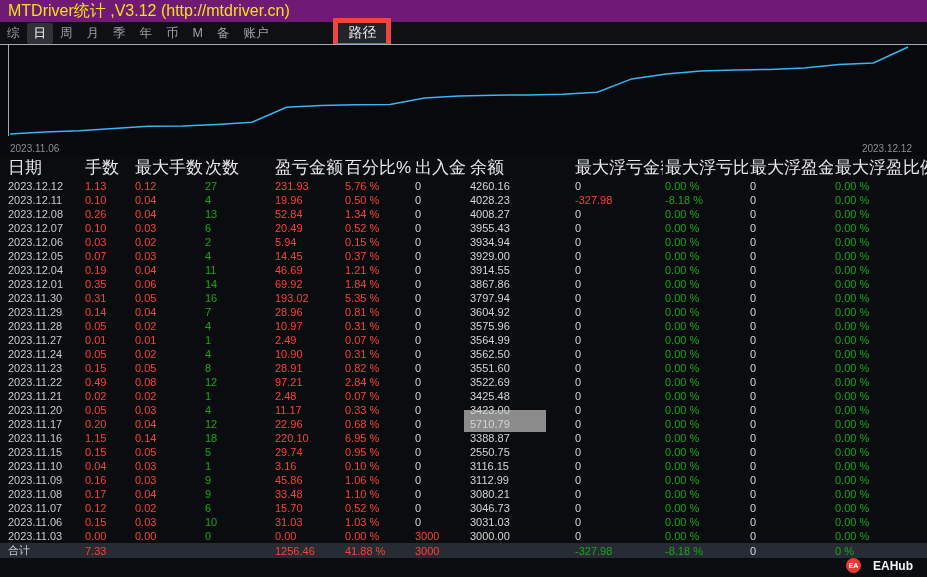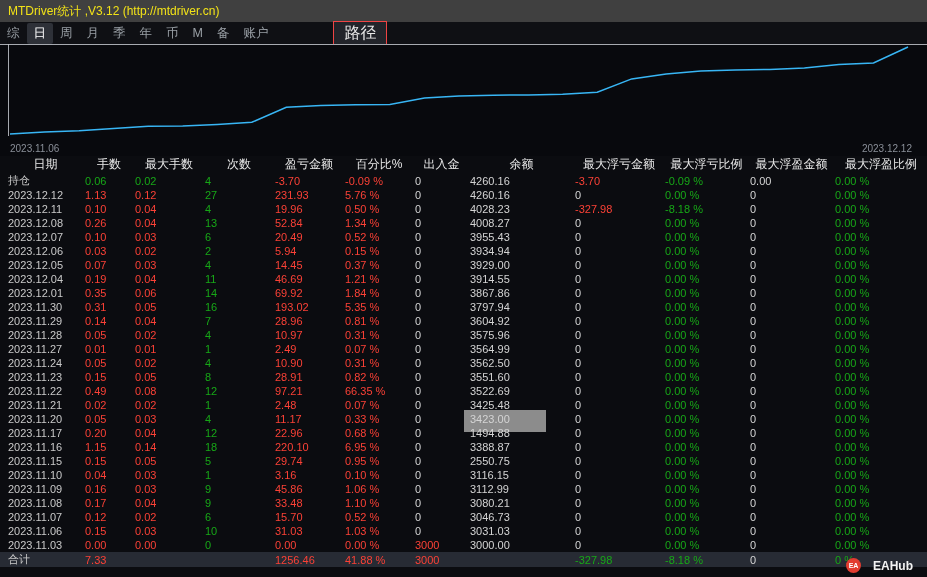--- a/index.html
+++ b/index.html
@@ -1,39 +1,39 @@
 <!DOCTYPE html>
 <html><head>
 <meta charset="utf-8">
 <style>
   * { margin:0; padding:0; box-sizing:border-box; }
   html,body { width:927px; height:577px; overflow:hidden; background:#0b0c10;
     font-family:"Liberation Sans","DejaVu Sans",sans-serif; }
 
-  .titlebar { height:22px; background:#404040; color:#f2e217; font-size:12px;
+  .titlebar { height:22px; background:#701a75; color:#f2e217; font-size:16px;
     line-height:22px; padding-left:8px; white-space:nowrap; }
 
   .menubar { height:22px; background:#0f1014; display:flex; align-items:center; }
   .menu-item { color:#9aa0a6; font-size:12.5px; padding:2px 7px; cursor:default; }
   .menu-item.active { color:#ffffff; background:#2e3138; border-radius:2px; }
-  .path-button { margin-left:58px; color:#e8e8e8; font-size:16px;
-    border:1px solid #ef4444; background:#22242a; padding:1px 10px; }
+  .path-button { margin-left:58px; color:#e8e8e8; font-size:14px;
+    border:5px solid #ef4444; background:#22242a; padding:1px 10px; }
 
   .chart-section { position:relative; height:112px; background:#08090d; }
   .chart-section svg { display:block; }
   .axis { stroke:#c3c7cd; stroke-width:1; opacity:0.85; }
   .x-label { position:absolute; bottom:2px; font-size:10px; color:#8a8f98; }
   .x-label.left { left:10px; }
   .x-label.right { right:15px; }
 
   table { width:927px; border-collapse:collapse; table-layout:fixed;
     position:relative; z-index:2; }
   th, td { font-size:11px; font-weight:normal; text-align:left; height:14px;
     padding:0 0 0 2px; white-space:nowrap; overflow:hidden; }
-  th { height:17px; color:#e8e8e8; font-size:12px;text-align:center; }
+  th { height:17px; color:#e8e8e8; font-size:17px; }
   th:first-child, td:first-child { padding-left:8px; }
 
   .c-d { color:#c9c9c9; }
   .c-r { color:#fb4136; }
   .c-g { color:#17a817; }
   .c-w { color:#d4d4d4; }
   tr.total-row td { background:#272b34; }
 
   .tooltip-highlight { position:absolute; left:464px; top:410px; width:82px;
     height:22px; background:#8c8c8c; z-index:1; }
@@ -106,34 +106,20 @@
         <th>出入金</th>
         <th>余额</th>
         <th>最大浮亏金额</th>
         <th>最大浮亏比例</th>
         <th>最大浮盈金额</th>
         <th>最大浮盈比例</th>
       </tr>
   </thead>
   <tbody>
       <tr>
-        <td class="c-d">持仓</td>
-        <td class="c-g">0.06</td>
-        <td class="c-g">0.02</td>
-        <td class="c-g">4</td>
-        <td class="c-r">-3.70</td>
-        <td class="c-r">-0.09 %</td>
-        <td class="c-w">0</td>
-        <td class="c-w">4260.16</td>
-        <td class="c-r">-3.70</td>
-        <td class="c-g">-0.09 %</td>
-        <td class="c-w">0.00</td>
-        <td class="c-g">0.00 %</td>
-      </tr>
-      <tr>
         <td class="c-d">2023.12.12</td>
         <td class="c-r">1.13</td>
         <td class="c-r">0.12</td>
         <td class="c-g">27</td>
         <td class="c-r">231.93</td>
         <td class="c-r">5.76 %</td>
         <td class="c-w">0</td>
         <td class="c-w">4260.16</td>
         <td class="c-w">0</td>
         <td class="c-g">0.00 %</td>
@@ -321,21 +307,21 @@
         <td class="c-g">0.00 %</td>
         <td class="c-w">0</td>
         <td class="c-g">0.00 %</td>
       </tr>
       <tr>
         <td class="c-d">2023.11.22</td>
         <td class="c-r">0.49</td>
         <td class="c-r">0.08</td>
         <td class="c-g">12</td>
         <td class="c-r">97.21</td>
-        <td class="c-r">66.35 %</td>
+        <td class="c-r">2.84 %</td>
         <td class="c-w">0</td>
         <td class="c-w">3522.69</td>
         <td class="c-w">0</td>
         <td class="c-g">0.00 %</td>
         <td class="c-w">0</td>
         <td class="c-g">0.00 %</td>
       </tr>
       <tr>
         <td class="c-d">2023.11.21</td>
         <td class="c-r">0.02</td>
@@ -365,21 +351,21 @@
         <td class="c-g">0.00 %</td>
       </tr>
       <tr>
         <td class="c-d">2023.11.17</td>
         <td class="c-r">0.20</td>
         <td class="c-r">0.04</td>
         <td class="c-g">12</td>
         <td class="c-r">22.96</td>
         <td class="c-r">0.68 %</td>
         <td class="c-w">0</td>
-        <td class="c-w">1494.88</td>
+        <td class="c-w">5710.79</td>
         <td class="c-w">0</td>
         <td class="c-g">0.00 %</td>
         <td class="c-w">0</td>
         <td class="c-g">0.00 %</td>
       </tr>
       <tr>
         <td class="c-d">2023.11.16</td>
         <td class="c-r">1.15</td>
         <td class="c-r">0.14</td>
         <td class="c-g">18</td>

